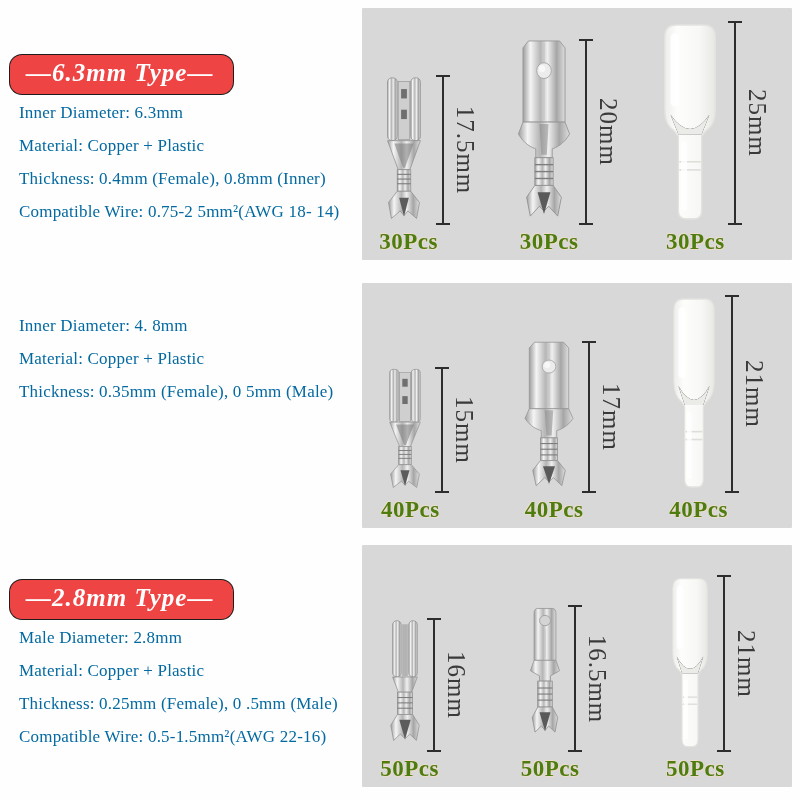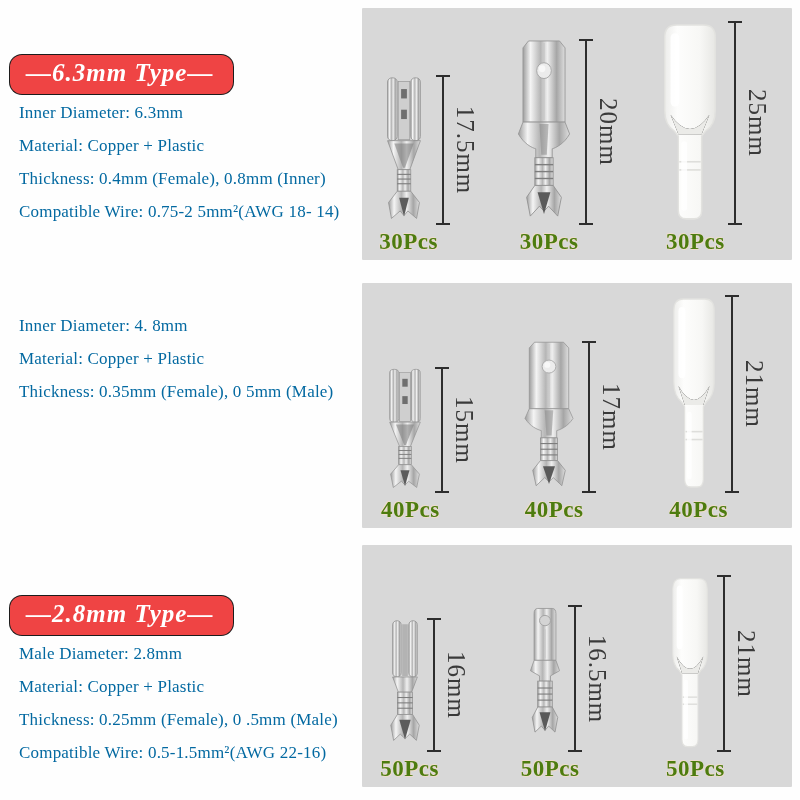--- a/index.html
+++ b/index.html
@@ -5,21 +5,21 @@
   html,body { margin:0; padding:0; background:#ffffff; }
   .canvas {
     position:relative; width:800px; height:800px; background:#fefefe;
     font-family:"Liberation Serif", serif; overflow:hidden;
   }
 
   
   .spec-block { position:absolute; left:10px; width:348px; }
   #spec1 { top:55px; }
   #spec2 { top:307px; }
-  #spec3 { top:580px;margin-top:16px; }
+  #spec3 { top:580px; }
   .banner {
     display:inline-block; background:#ef4444; color:#ffffff;
     font-style:italic; font-weight:bold; font-size:25px;
     padding:4px 20px 7px 16px; letter-spacing:1px;
     border-radius:12px; box-shadow:0 0 0 1px #1c1c1c;
   }
   .spec-lines { margin-top:9px; padding-left:9px; }
   .spec-line { margin:0 0 13px 0; font-size:17px; color:#0369a1; letter-spacing:0.2px; }
 
   

